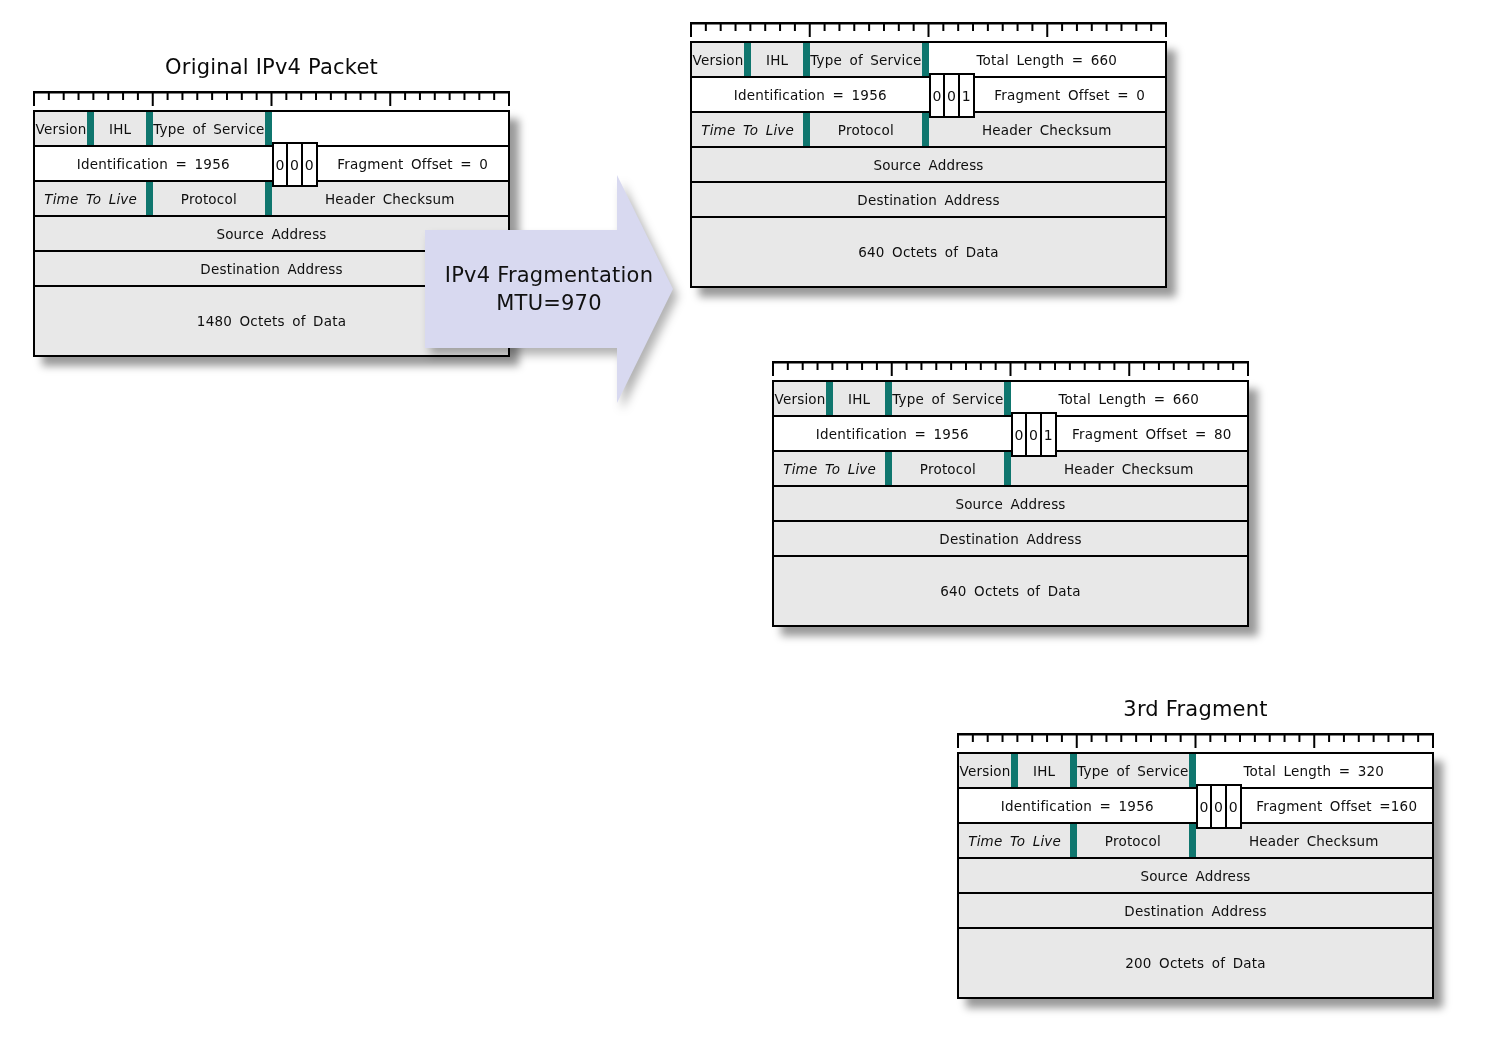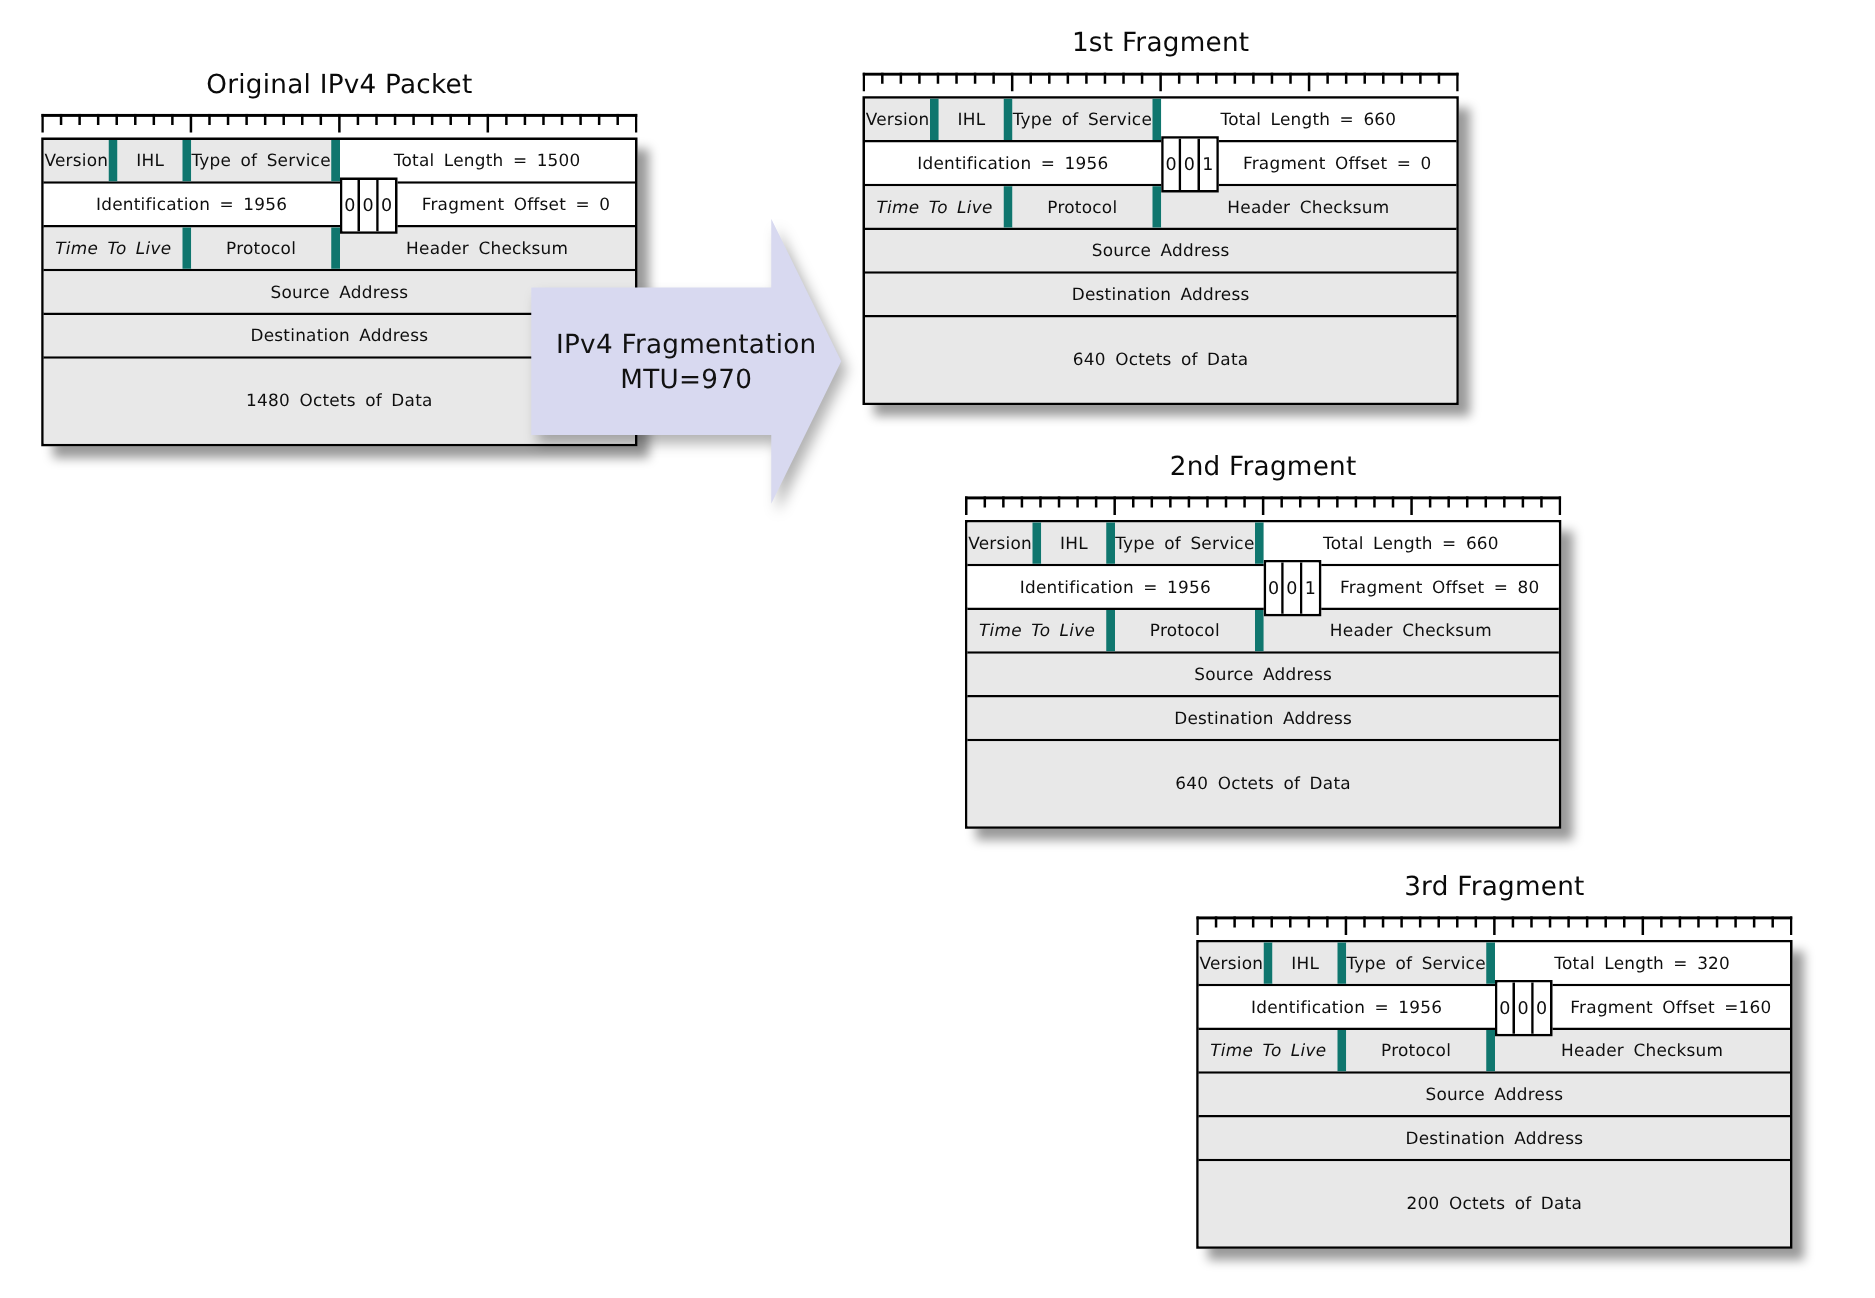--- a/index.html
+++ b/index.html
@@ -100,21 +100,20 @@
         <line x1="431.46875" x2="431.46875" y1="0" y2="9" stroke="#000" stroke-width="2"></line>
         <line x1="446.3125" x2="446.3125" y1="0" y2="9" stroke="#000" stroke-width="2"></line>
         <line x1="461.15625" x2="461.15625" y1="0" y2="9" stroke="#000" stroke-width="2"></line>
         <line x1="476" x2="476" y1="0" y2="15" stroke="#000" stroke-width="2"></line>
       </svg>
     <div class="pkt-table">
       <div class="row">
         <div class="cell shaded w-version">Version</div>
         <div class="cell shaded w-ihl">IHL</div>
         <div class="cell shaded w-tos">Type of Service</div>
-        <div class="cell white w-grow last">Total Length = 1500</div>
       </div>
       <div class="row">
         <div class="cell white w-ident">Identification = 1956</div>
         <div class="flags">
           <div class="flag">0</div>
           <div class="flag">0</div>
           <div class="flag">0</div>
         </div>
         <div class="cell white w-grow last">Fragment Offset = 0</div>
       </div>
@@ -129,21 +128,20 @@
       <div class="row">
         <div class="cell shaded full last">Destination Address</div>
       </div>
       <div class="row data-row">
         <div class="cell shaded full last">1480 Octets of Data</div>
       </div>
     </div>
   </div>
 
   <div class="packet" style="left:690px; top:22px;">
-    <div class="pkt-title">1st Fragment</div>
     <svg class="ruler" viewBox="0 0 477 16">
         <rect x="0" y="0" width="477" height="2.5" fill="#000"></rect>
         <line x1="1" x2="1" y1="0" y2="15" stroke="#000" stroke-width="2"></line>
         <line x1="15.84375" x2="15.84375" y1="0" y2="9" stroke="#000" stroke-width="2"></line>
         <line x1="30.6875" x2="30.6875" y1="0" y2="9" stroke="#000" stroke-width="2"></line>
         <line x1="45.53125" x2="45.53125" y1="0" y2="9" stroke="#000" stroke-width="2"></line>
         <line x1="60.375" x2="60.375" y1="0" y2="9" stroke="#000" stroke-width="2"></line>
         <line x1="75.21875" x2="75.21875" y1="0" y2="9" stroke="#000" stroke-width="2"></line>
         <line x1="90.0625" x2="90.0625" y1="0" y2="9" stroke="#000" stroke-width="2"></line>
         <line x1="104.90625" x2="104.90625" y1="0" y2="9" stroke="#000" stroke-width="2"></line>
@@ -200,21 +198,20 @@
       <div class="row">
         <div class="cell shaded full last">Destination Address</div>
       </div>
       <div class="row data-row">
         <div class="cell shaded full last">640 Octets of Data</div>
       </div>
     </div>
   </div>
 
   <div class="packet" style="left:772px; top:361px;">
-    <div class="pkt-title">2nd Fragment</div>
     <svg class="ruler" viewBox="0 0 477 16">
         <rect x="0" y="0" width="477" height="2.5" fill="#000"></rect>
         <line x1="1" x2="1" y1="0" y2="15" stroke="#000" stroke-width="2"></line>
         <line x1="15.84375" x2="15.84375" y1="0" y2="9" stroke="#000" stroke-width="2"></line>
         <line x1="30.6875" x2="30.6875" y1="0" y2="9" stroke="#000" stroke-width="2"></line>
         <line x1="45.53125" x2="45.53125" y1="0" y2="9" stroke="#000" stroke-width="2"></line>
         <line x1="60.375" x2="60.375" y1="0" y2="9" stroke="#000" stroke-width="2"></line>
         <line x1="75.21875" x2="75.21875" y1="0" y2="9" stroke="#000" stroke-width="2"></line>
         <line x1="90.0625" x2="90.0625" y1="0" y2="9" stroke="#000" stroke-width="2"></line>
         <line x1="104.90625" x2="104.90625" y1="0" y2="9" stroke="#000" stroke-width="2"></line>

